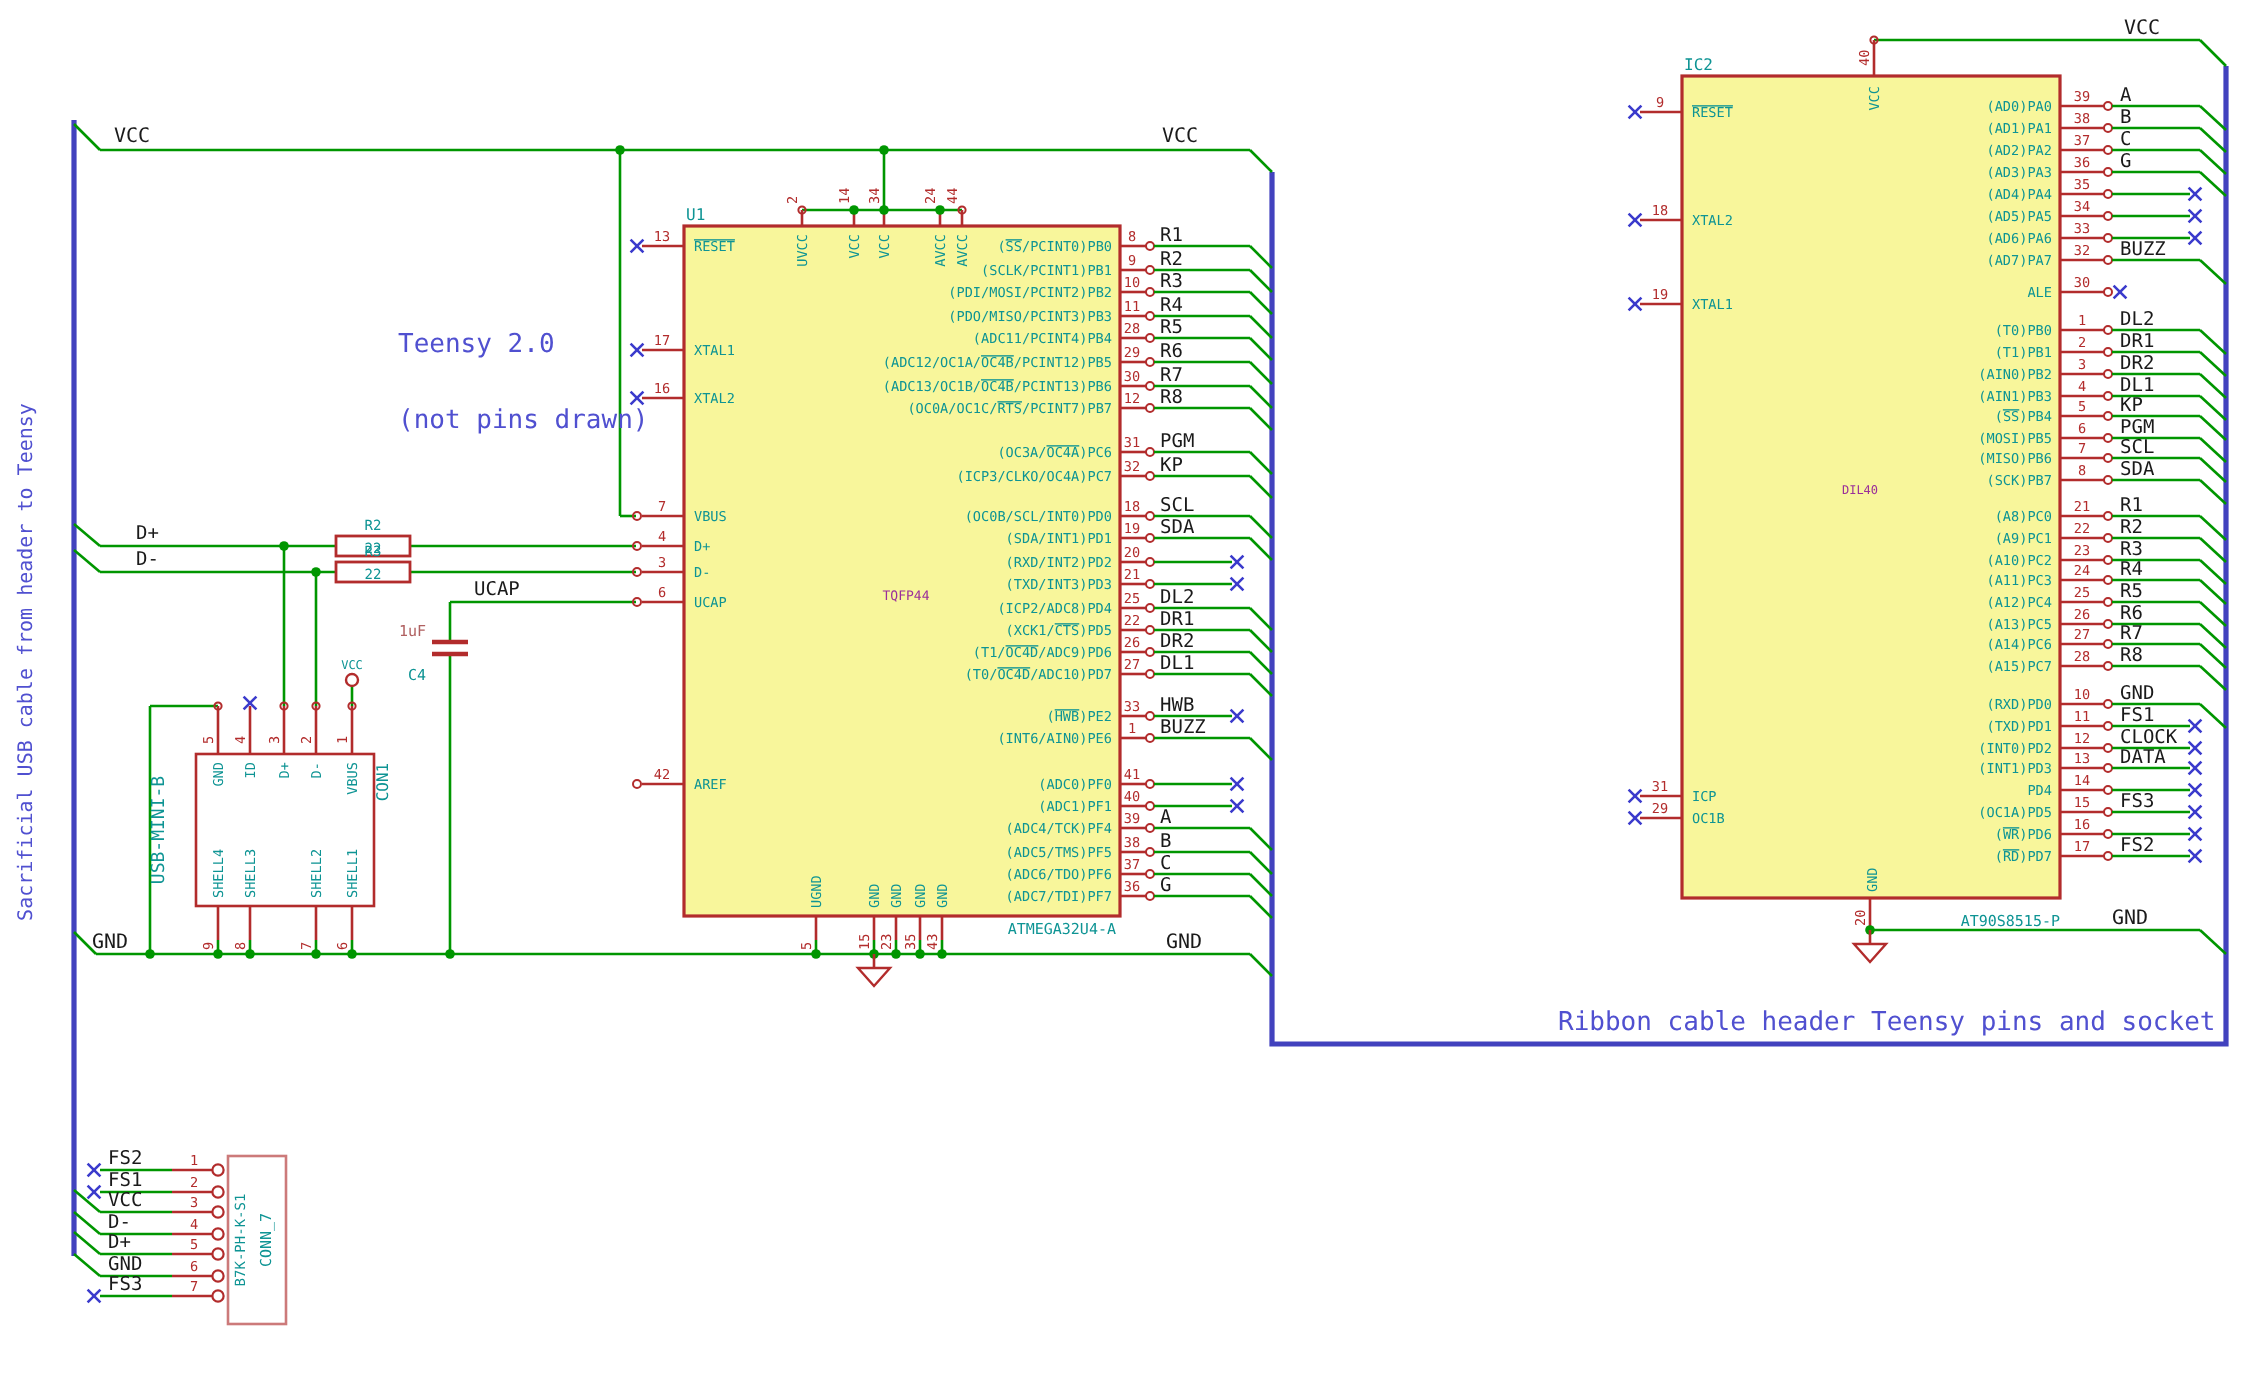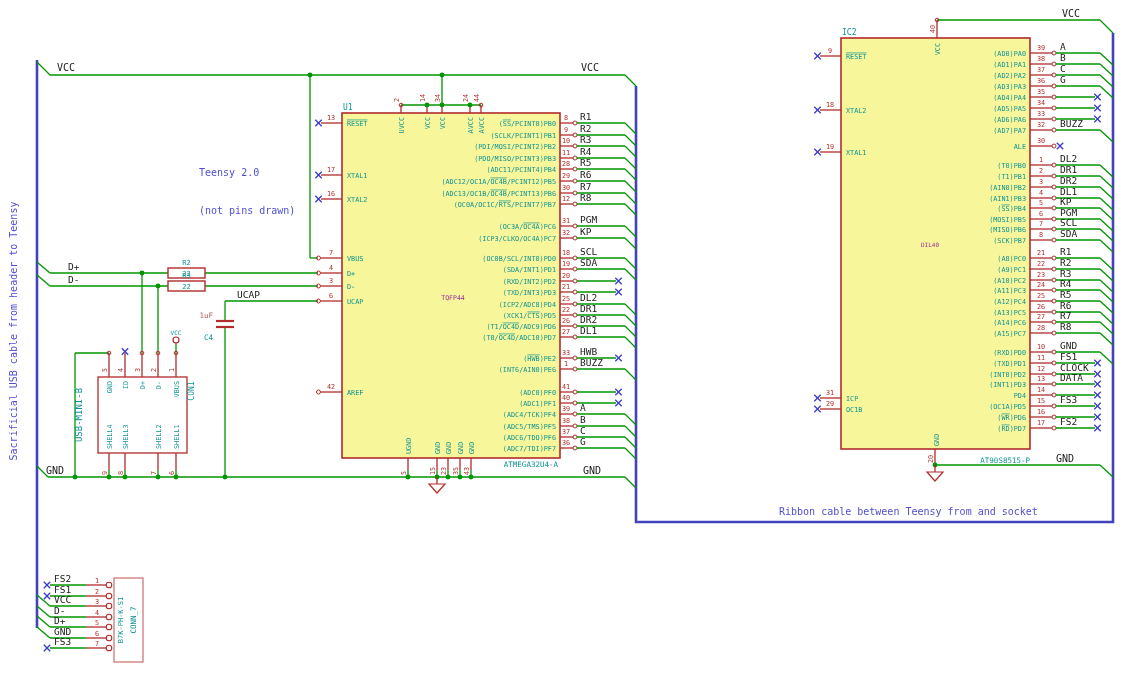--- a/index.html
+++ b/index.html
@@ -1,20 +1,20 @@
 <!DOCTYPE html>
 <html><head>
 <meta charset="utf-8">
 <style>
   html,body{margin:0;padding:0;background:#FFFFFF;}
   body{width:1131px;height:690px;overflow:hidden;font-family:"DejaVu Sans Mono",monospace;}
   #canvas{position:relative;width:1131px;height:690px;background:#FFFFFF;}
   #schem{position:absolute;left:0;top:0;}
   svg text{font-family:"DejaVu Sans Mono",monospace;}
-  .note{position:absolute;color:#5050D0;font-size:10px;line-height:12.5px;white-space:pre;}
+  .note{position:absolute;color:#5050D0;font-size:13px;line-height:12.5px;white-space:pre;}
   #note-teensy{left:199px;top:142px;}
   #note-ribbon{left:779px;top:506px;}
   #note-left{left:8px;top:477px;width:292px;text-align:center;font-size:10px;
              transform:rotate(-90deg);transform-origin:left top;}
 </style>
 </head>
 <body>
 
 <div id="canvas">
   <svg id="schem" width="1131" height="690" viewBox="0 0 1131 690">
@@ -708,15 +708,15 @@
       <text x="583" y="474" fill="#1A1A1A" font-size="10" text-anchor="start">GND</text>
       <text x="1056" y="462" fill="#1A1A1A" font-size="10" text-anchor="start">GND</text>
       <text x="68" y="269.5" fill="#1A1A1A" font-size="9.5" text-anchor="start">D+</text>
       <text x="68" y="282.5" fill="#1A1A1A" font-size="9.5" text-anchor="start">D-</text>
       <text x="237" y="297.5" fill="#1A1A1A" font-size="9.5" text-anchor="start">UCAP</text>
     </svg>
   <div class="note" id="note-teensy">
     <div>Teensy 2.0</div>
     <div>(not pins drawn)</div>
   </div>
-  <div class="note" id="note-ribbon">Ribbon cable between Teensy from and socket</div>
+  <div class="note" id="note-ribbon">Ribbon cable header Teensy pins and socket</div>
   <div class="note" id="note-left">Sacrificial USB cable from header to Teensy</div>
 </div>
 
 </body></html>

